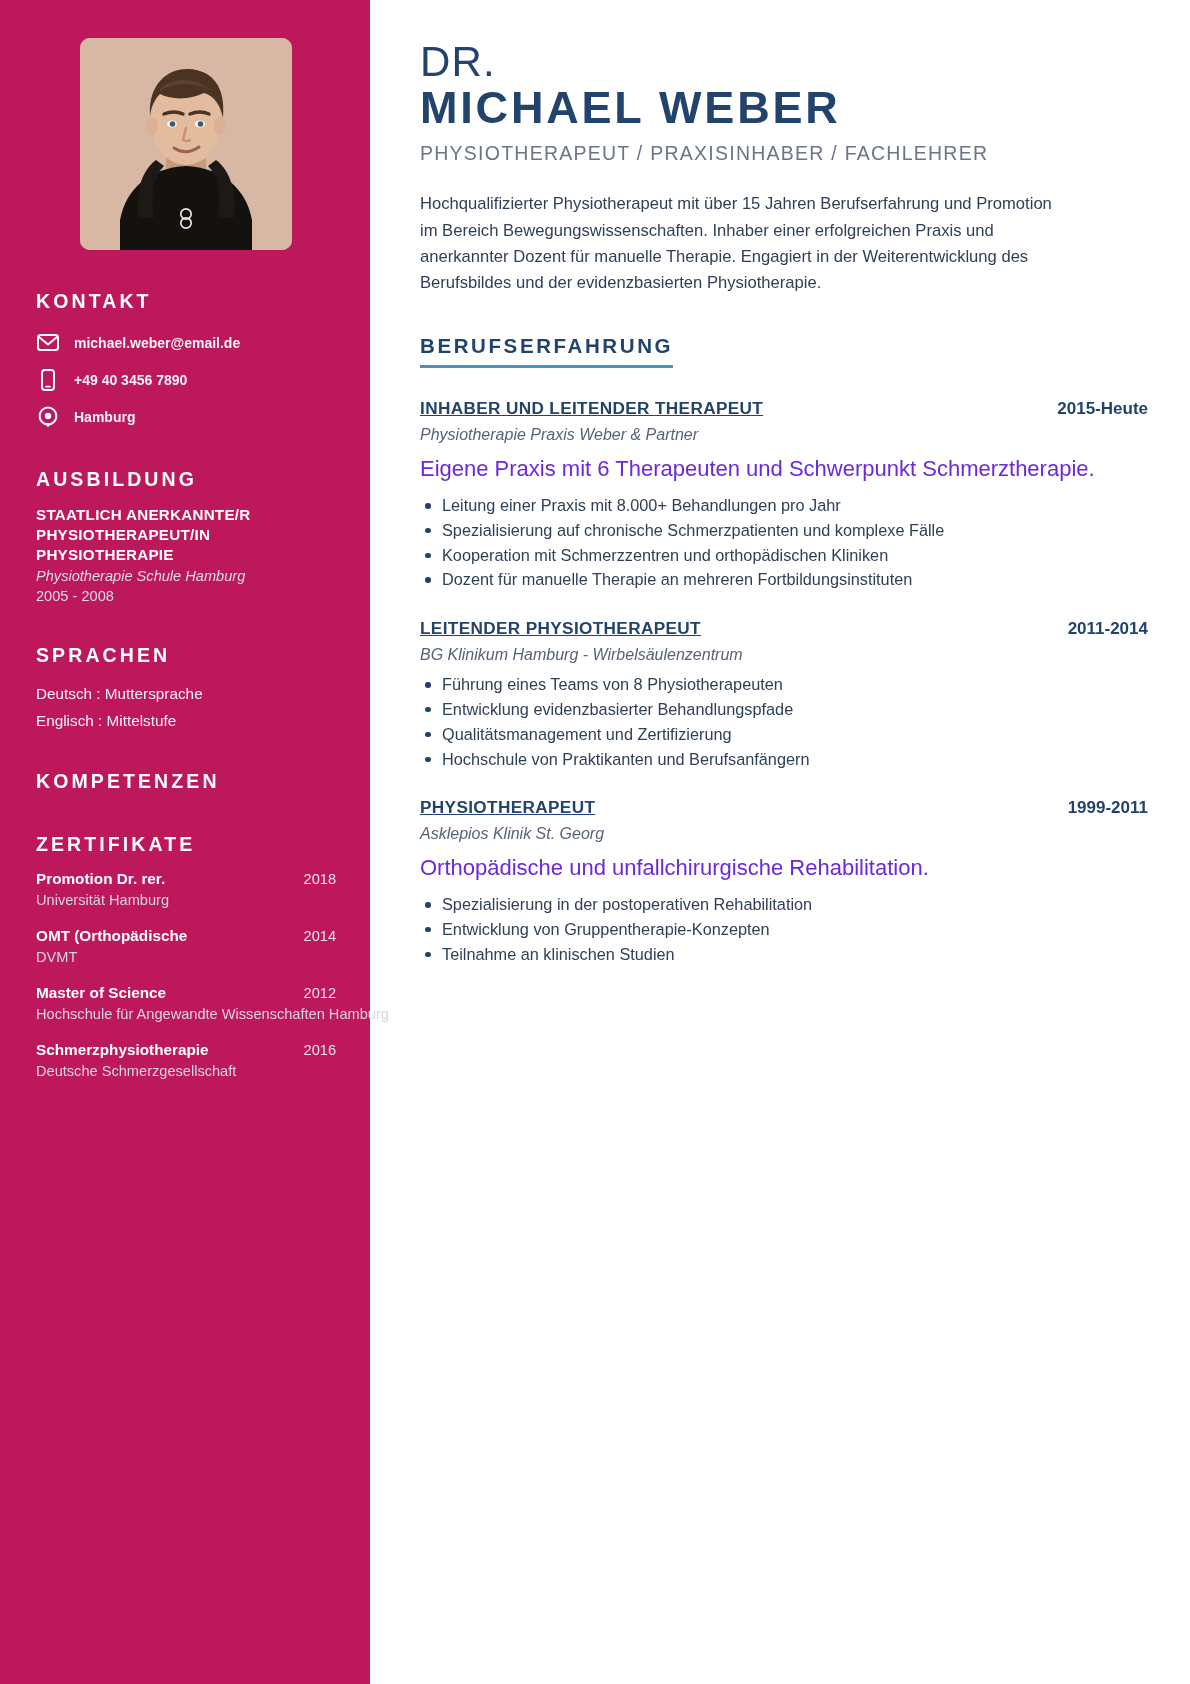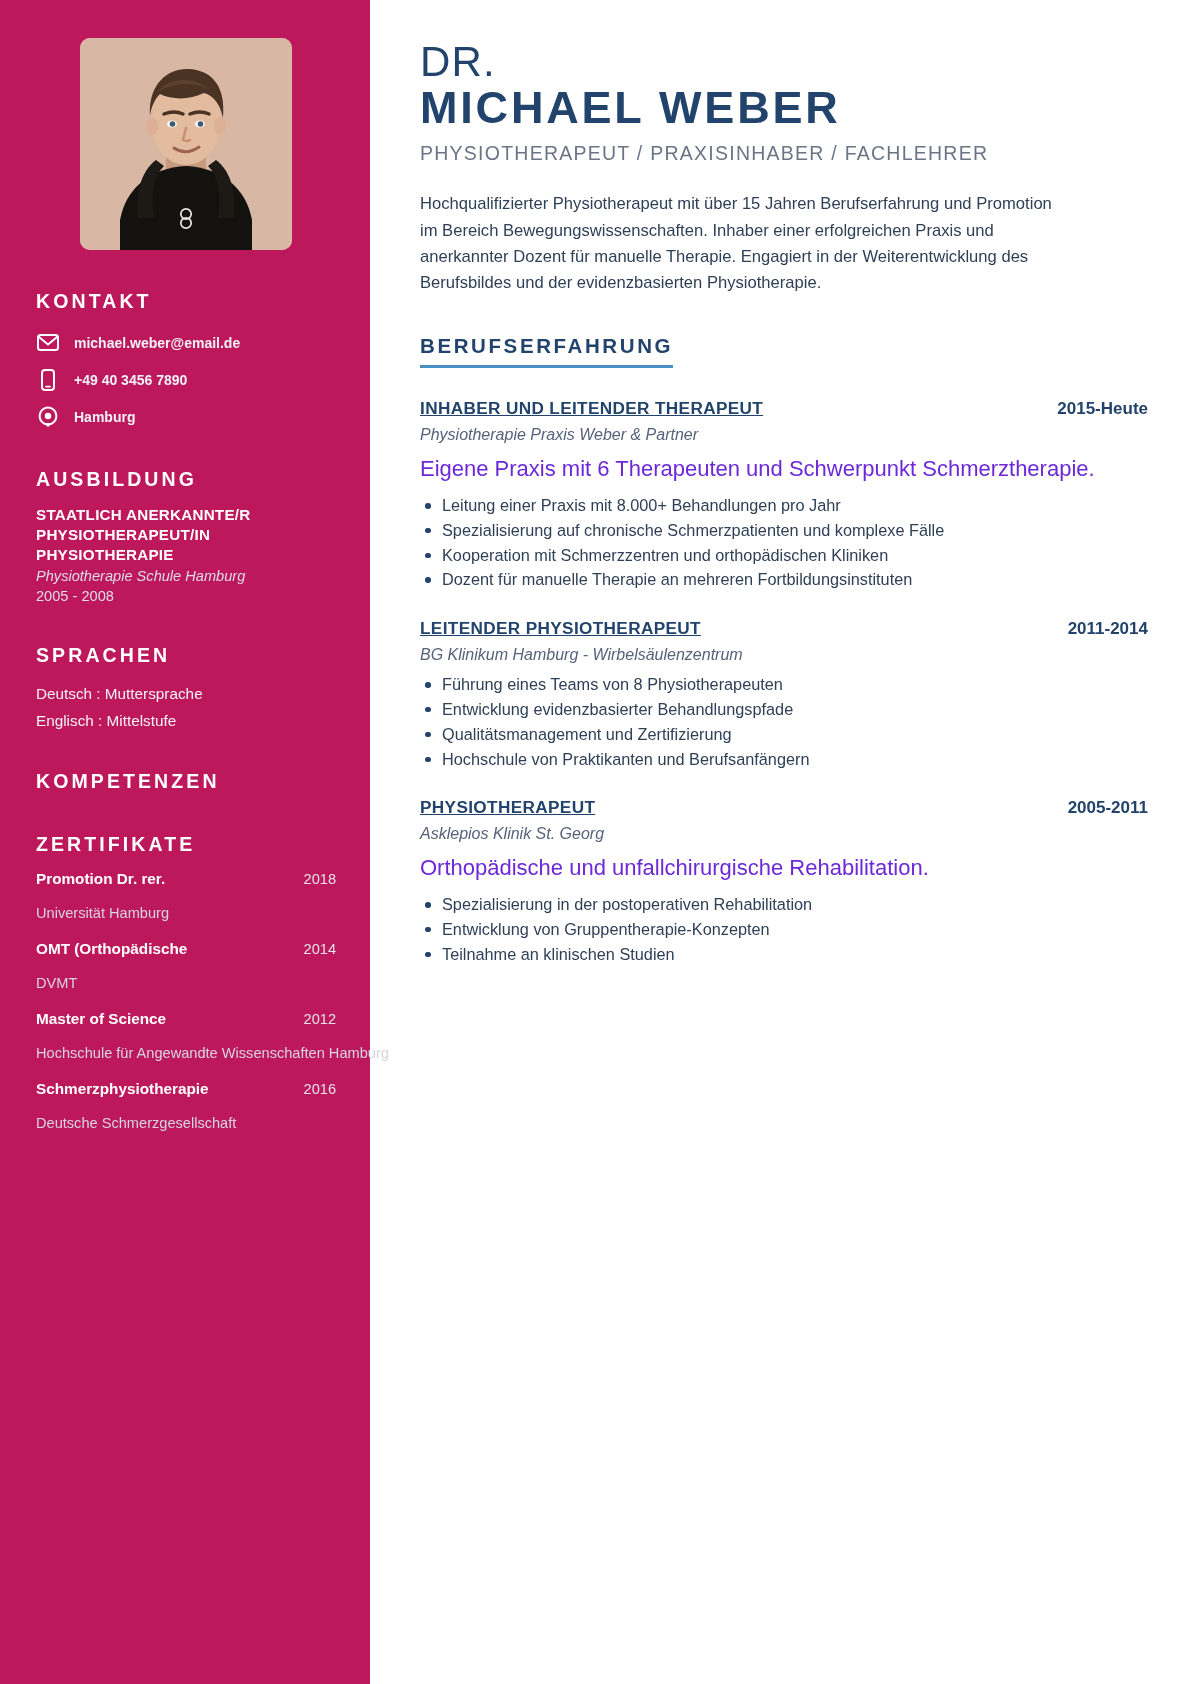--- a/index.html
+++ b/index.html
@@ -65,21 +65,21 @@
   .cert-top { display: flex; align-items: baseline; }
   .cert-name {
     font-size: 15.3px; font-weight: bold; color: #ffffff;
     flex: 0 1 auto;
   }
   .cert-year {
     font-size: 14.6px; color: #e2e2ea;
     margin-left: auto; padding-left: 12px; white-space: nowrap;
   }
   .cert-issuer {
-    font-size: 14.6px; color: #d5d5e0; margin-top: 17px;
+    font-size: 14.6px; color: #d5d5e0; margin-top: 4px;
     white-space: nowrap;
   }
   
   .cert-item.overflow .cert-issuer {
     position: relative; width: 560px; z-index: 5;
   }
   .cert-item.overflow .cert-top { width: 100%; }
 
   
   .main {
@@ -314,21 +314,21 @@
         <li>Entwicklung evidenzbasierter Behandlungspfade</li>
         <li>Qualitätsmanagement und Zertifizierung</li>
         <li>Hochschule von Praktikanten und Berufsanfängern</li>
       </ul>
     </div>
 
     
     <div class="job">
       <div class="job-head">
         <span class="job-title">PHYSIOTHERAPEUT</span>
-        <span class="job-date">2005-2011</span>
+        <span class="job-date">1999-2011</span>
       </div>
       <div class="job-company">Asklepios Klinik St. Georg</div>
       <div class="job-desc">Orthopädische und unfallchirurgische Rehabilitation.</div>
       <ul class="bullets">
         <li>Spezialisierung in der postoperativen Rehabilitation</li>
         <li>Entwicklung von Gruppentherapie-Konzepten</li>
         <li>Teilnahme an klinischen Studien</li>
       </ul>
     </div>
 

